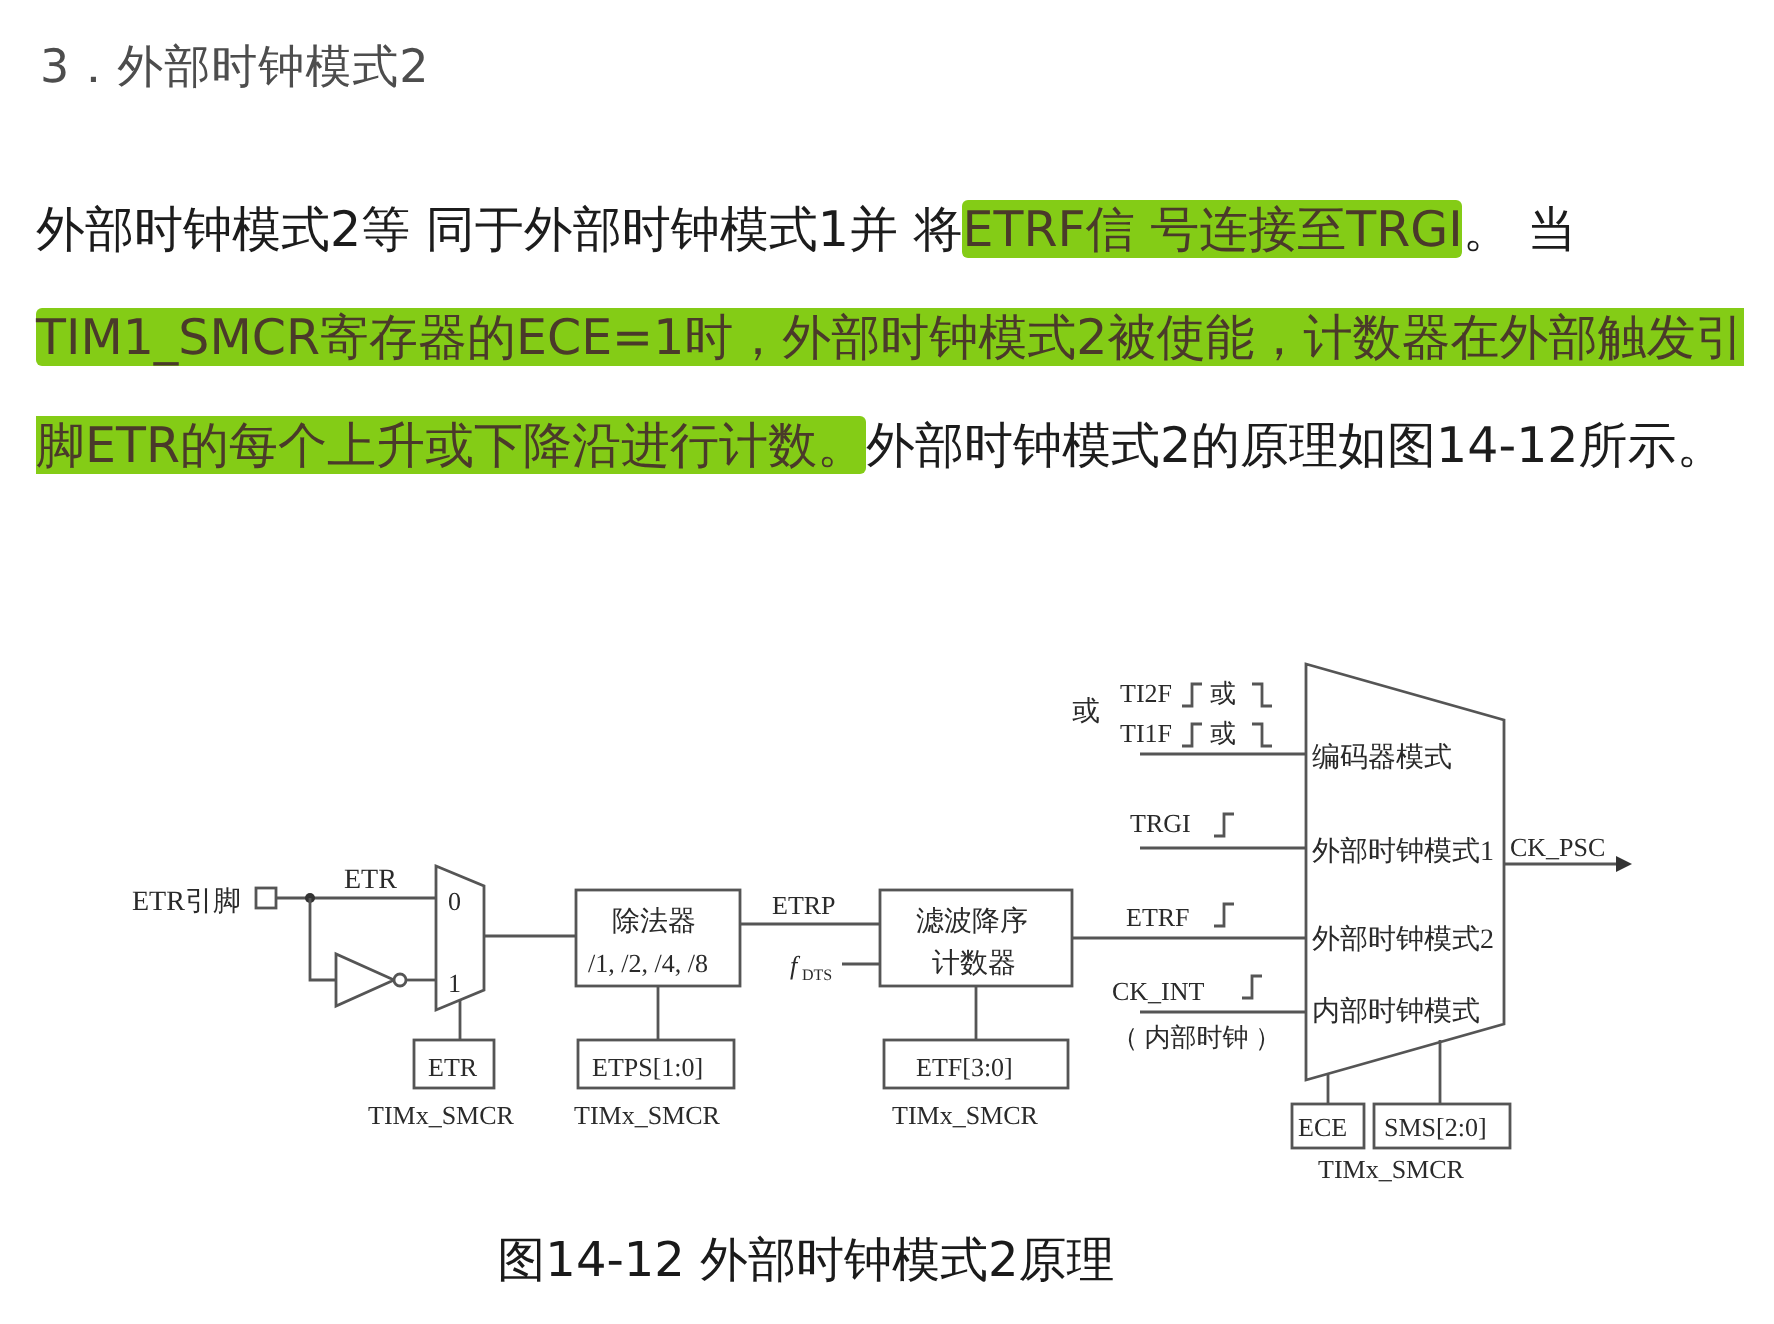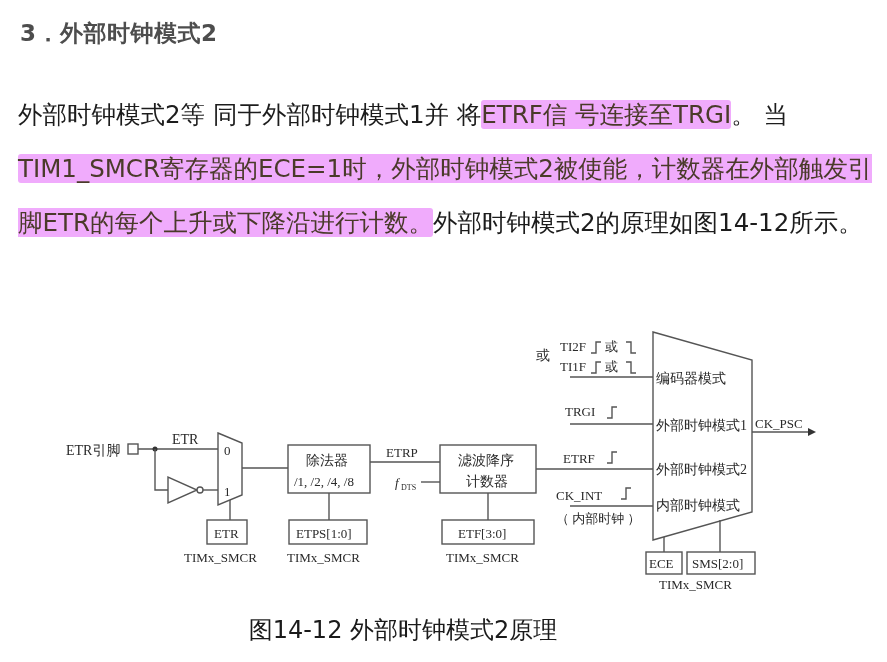--- a/index.html
+++ b/index.html
@@ -1,20 +1,20 @@
 <!DOCTYPE html>
 <html><head>
 <meta charset="utf-8">
 <style>
   html, body { margin:0; padding:0; background:#ffffff; }
   body { width:887px; height:662px; position:relative; overflow:hidden;
          font-family:"DejaVu Sans", "Liberation Sans", sans-serif; color:#1a1a1a; }
-  .heading { position:absolute; left:20px; top:18px; font-size:23px; font-weight:bold; color:#4d4d4d; letter-spacing:0.5px; }
+  .heading { position:absolute; left:20px; top:18px; font-size:23px; font-weight:normal; color:#4d4d4d; letter-spacing:0.5px; }
   .para { position:absolute; left:18px; top:88px; width:860px; font-size:24.5px; line-height:54px; color:#1c1c1c; }
-  .para .hl { background:#f0abfc; color:#4a3a2a; border-radius:3px; }
+  .para .hl { background:#84cc16; color:#4a3a2a; border-radius:3px; }
   .figure { position:absolute; left:0; top:320px; width:887px; height:290px; }
   .figure svg { position:absolute; left:0; top:0; }
   .svgtext { font-family:"Liberation Serif", "DejaVu Serif", serif; fill:#2a2a2a; }
   .caption { position:absolute; left:0; top:614px; width:806px; text-align:center; font-size:24px; color:#1a1a1a; }
 </style>
 </head>
 <body>
 
 <div class="heading">3．外部时钟模式2</div>
 

